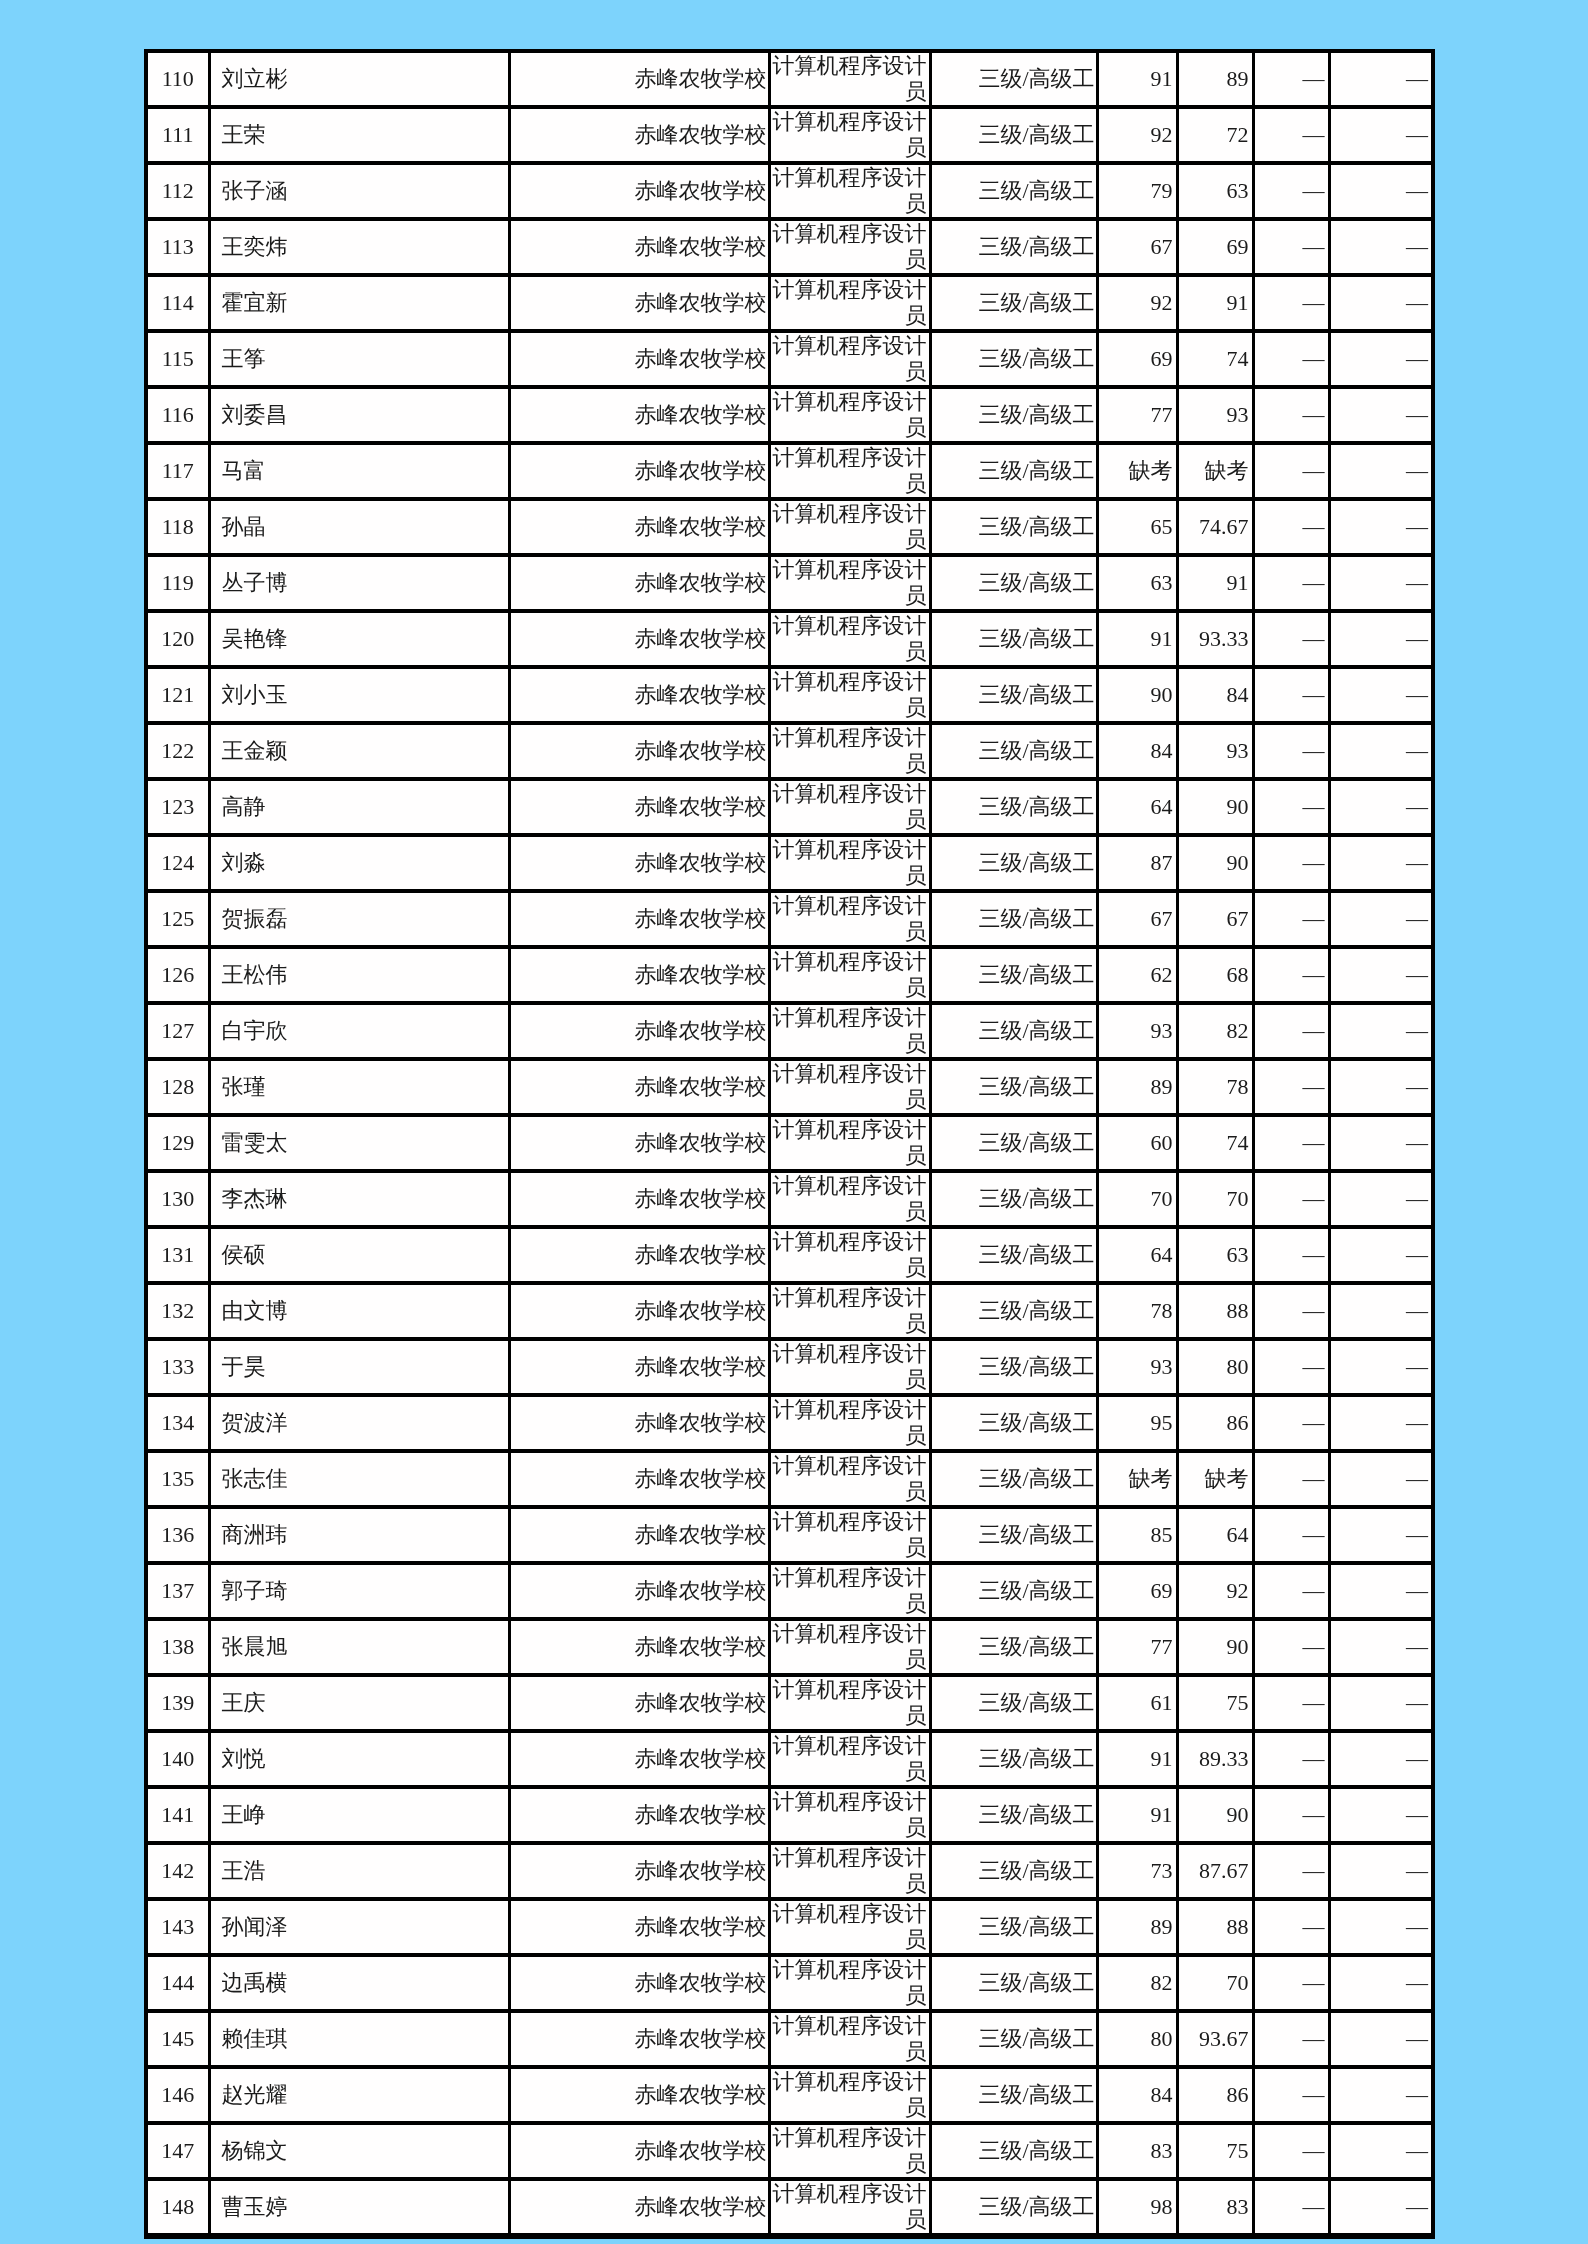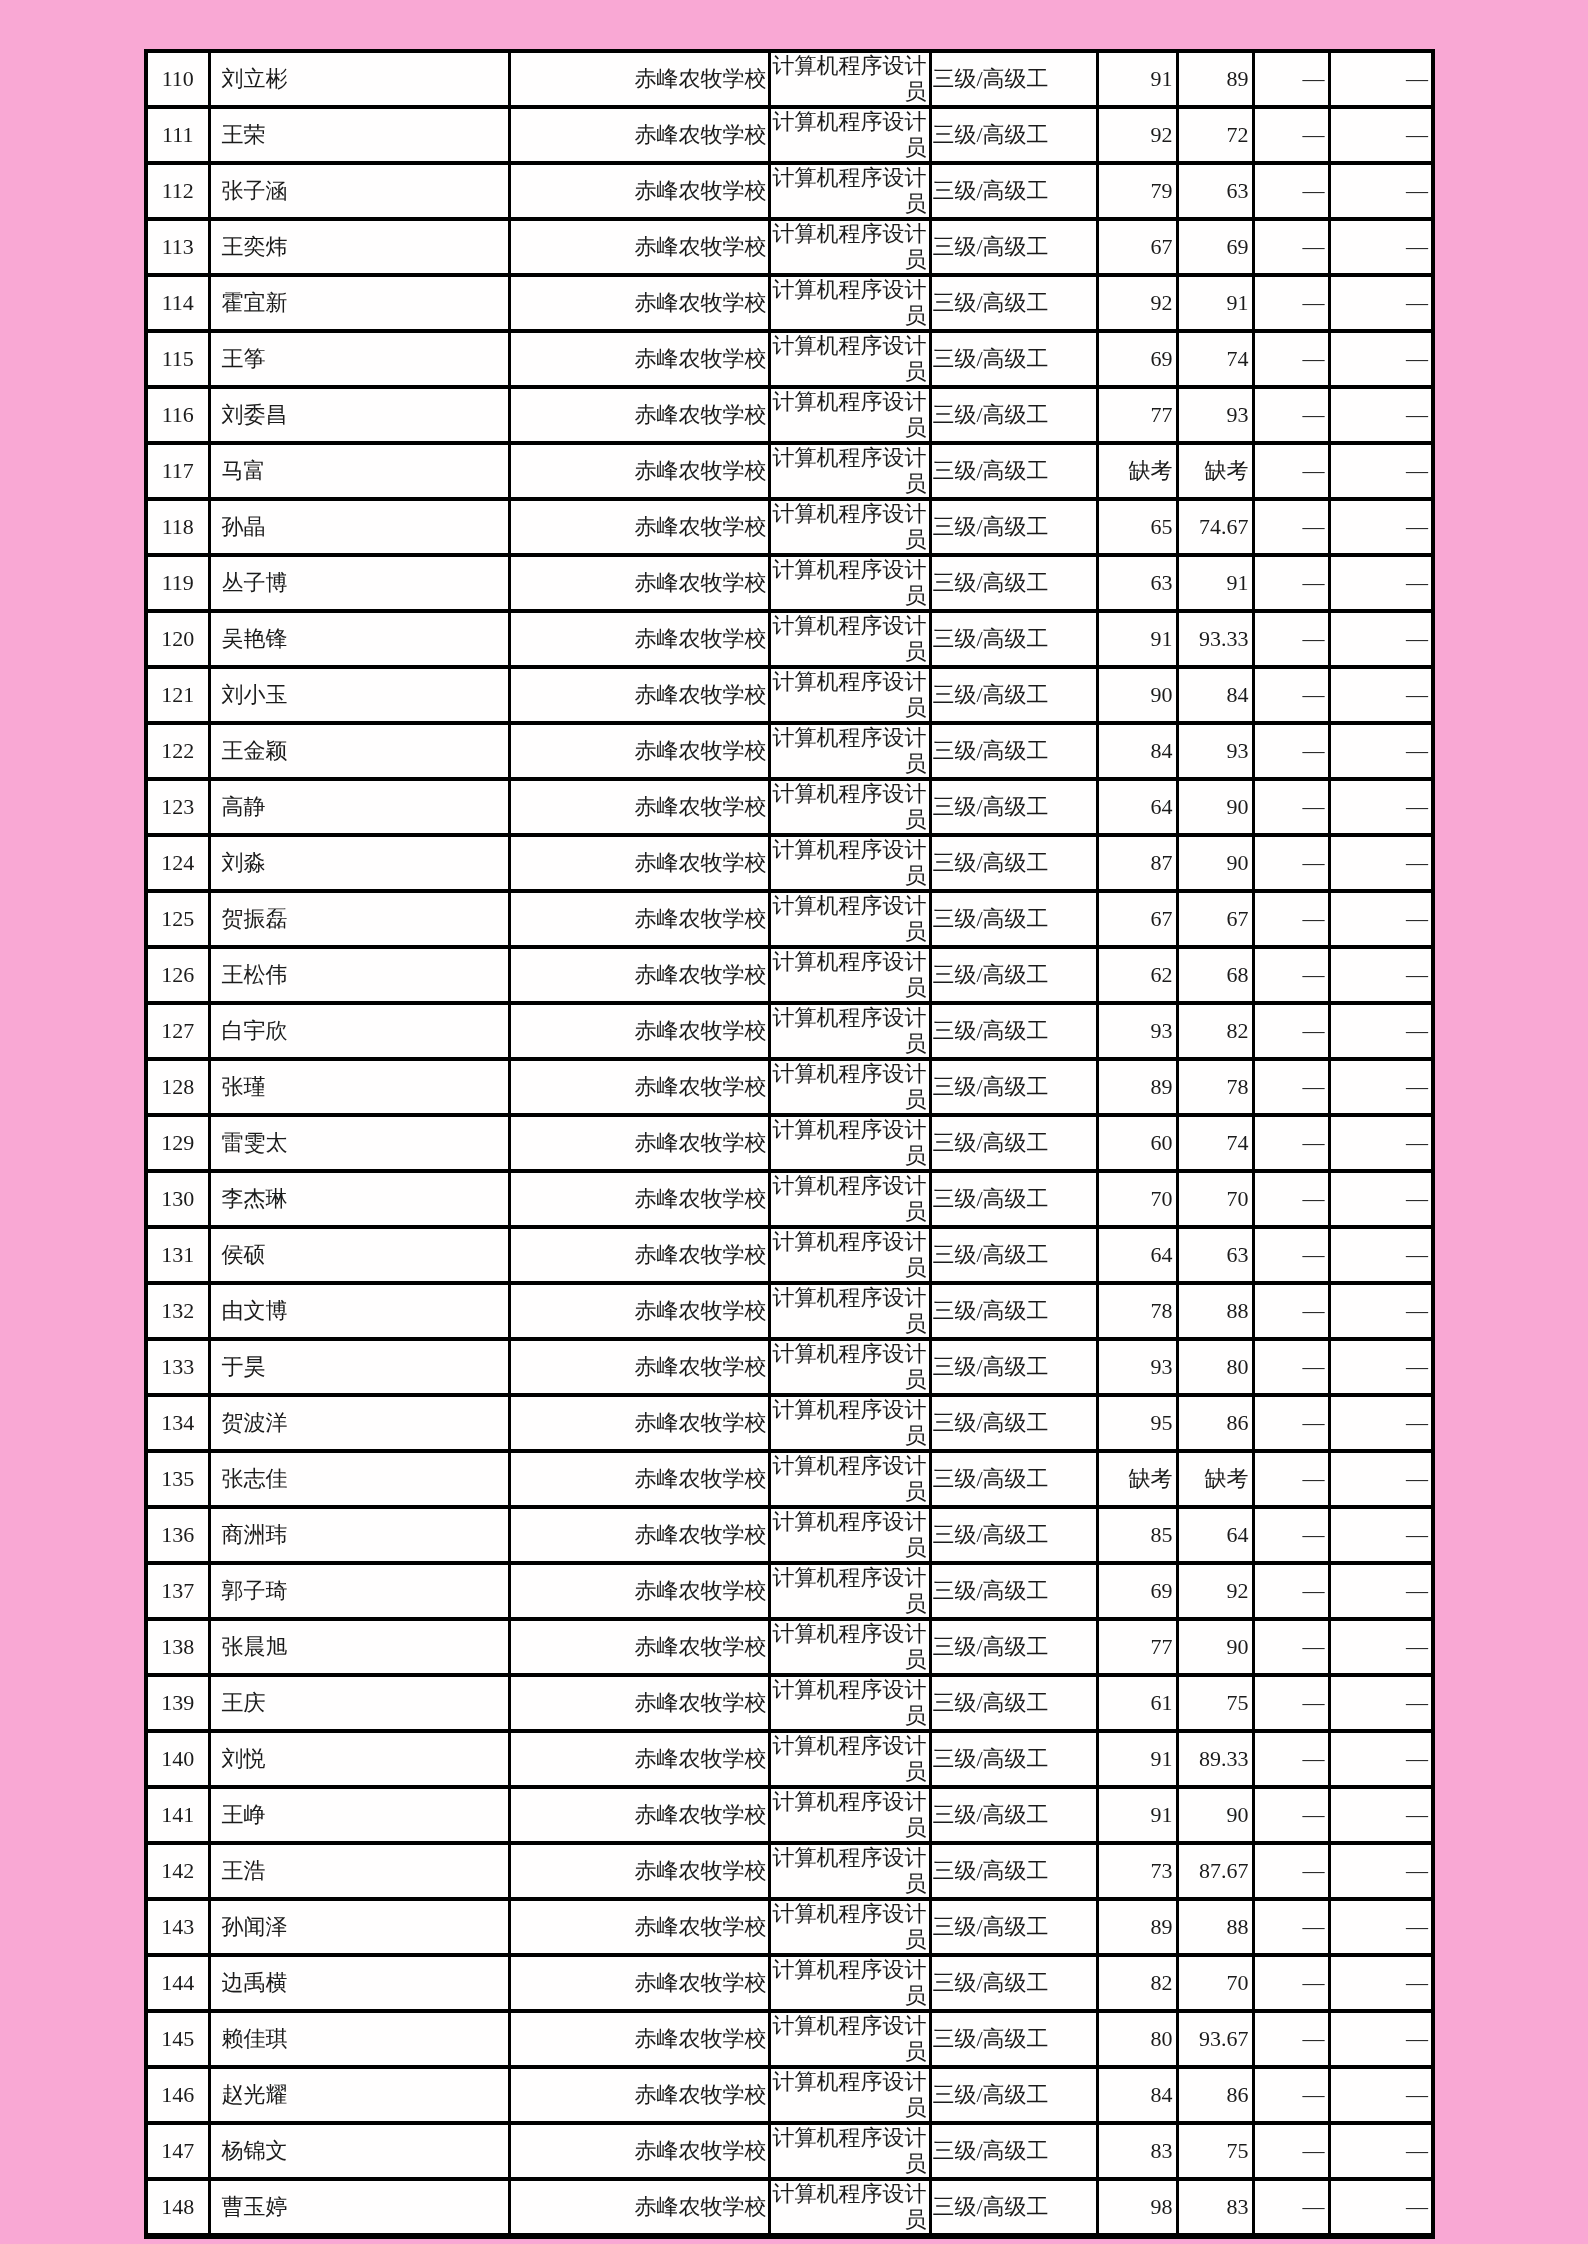--- a/index.html
+++ b/index.html
@@ -4,21 +4,21 @@
 <style>
   html,body{margin:0;padding:0;}
   body{
     width:1588px;height:2244px;
     background:#ffffff;
     font-family:"Liberation Serif","DejaVu Serif",serif;
   }
   .page{
     position:relative;
     width:1588px;height:2244px;
-    background:#f9a8d4;
+    background:#7dd3fc;
     overflow:hidden;
     color:#1b1b1b;
   }
   table.records{
     position:absolute;
     left:144px;top:49px;
     width:1287px;height:2123px;
     border-collapse:collapse;
     table-layout:fixed;
     border:4px solid #000;
@@ -32,21 +32,21 @@
     font-size:22px;
     color:#1b1b1b;
     vertical-align:middle;
     overflow:hidden;
     background:#fffefe;
   }
   td.c-no{text-align:center;}
   td.c-name{text-align:left;padding-left:11px;}
   td.c-school{text-align:right;padding-left:7px;}
   td.c-occ{text-align:right;padding:0 2px;font-size:21px;line-height:26px;}
-  td.c-level{text-align:left;}
+  td.c-level{text-align:right;}
   td.c-score{text-align:right;padding-right:3px;}
   td.c-dash{text-align:right;padding-right:3px;}
 </style>
 </head>
 <body>
 
 <div class="page">
   <table class="records">
     <colgroup>
       <col style="width:63px">

